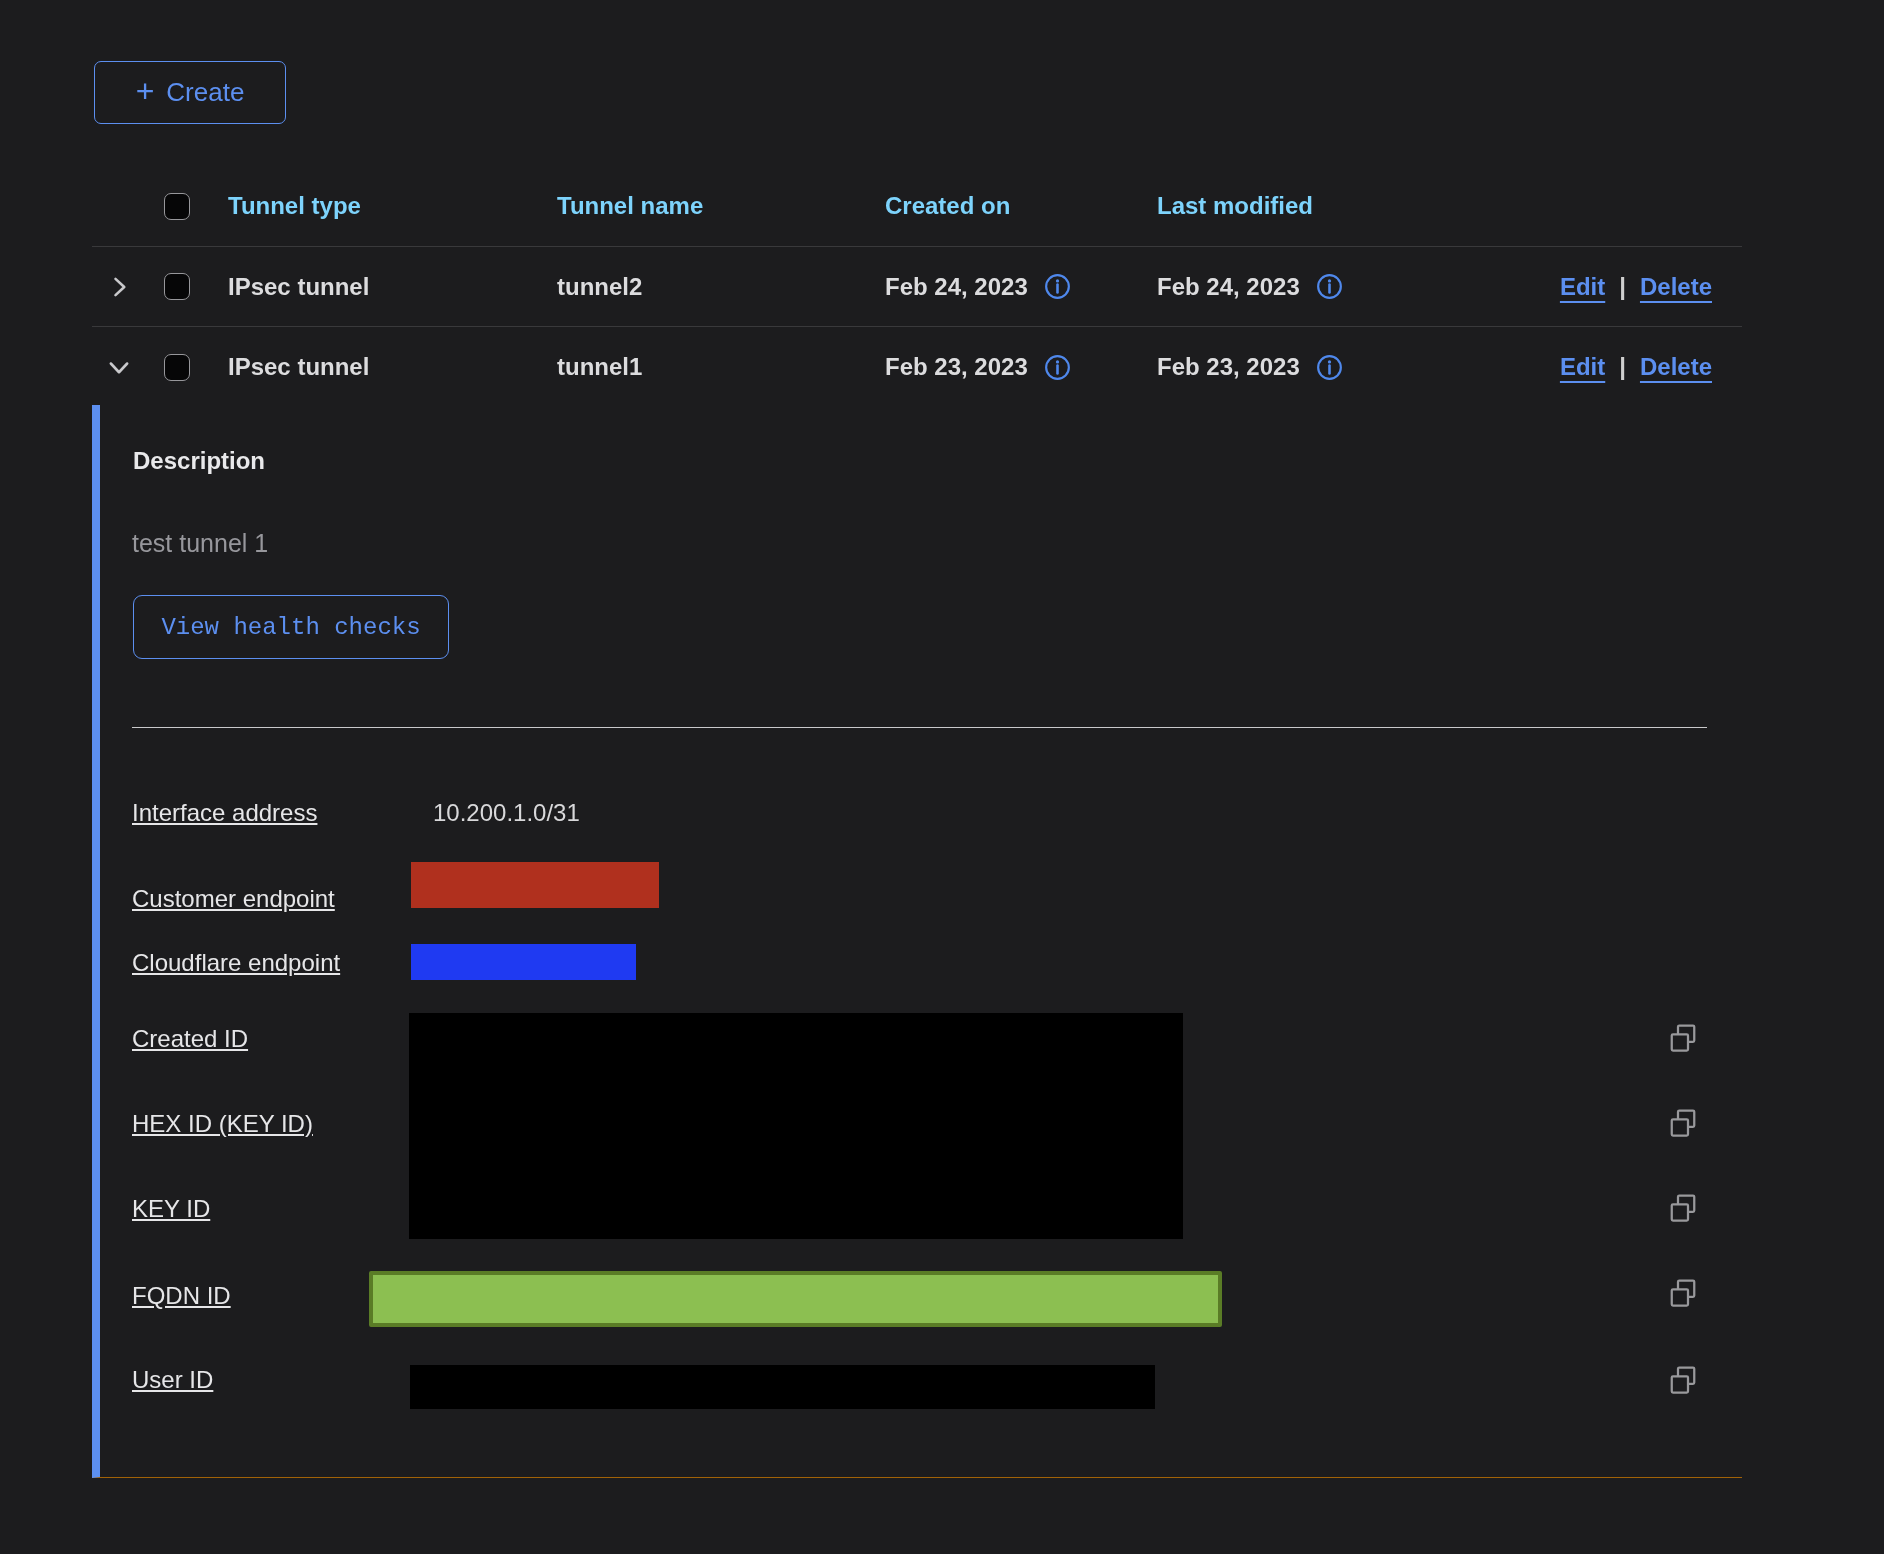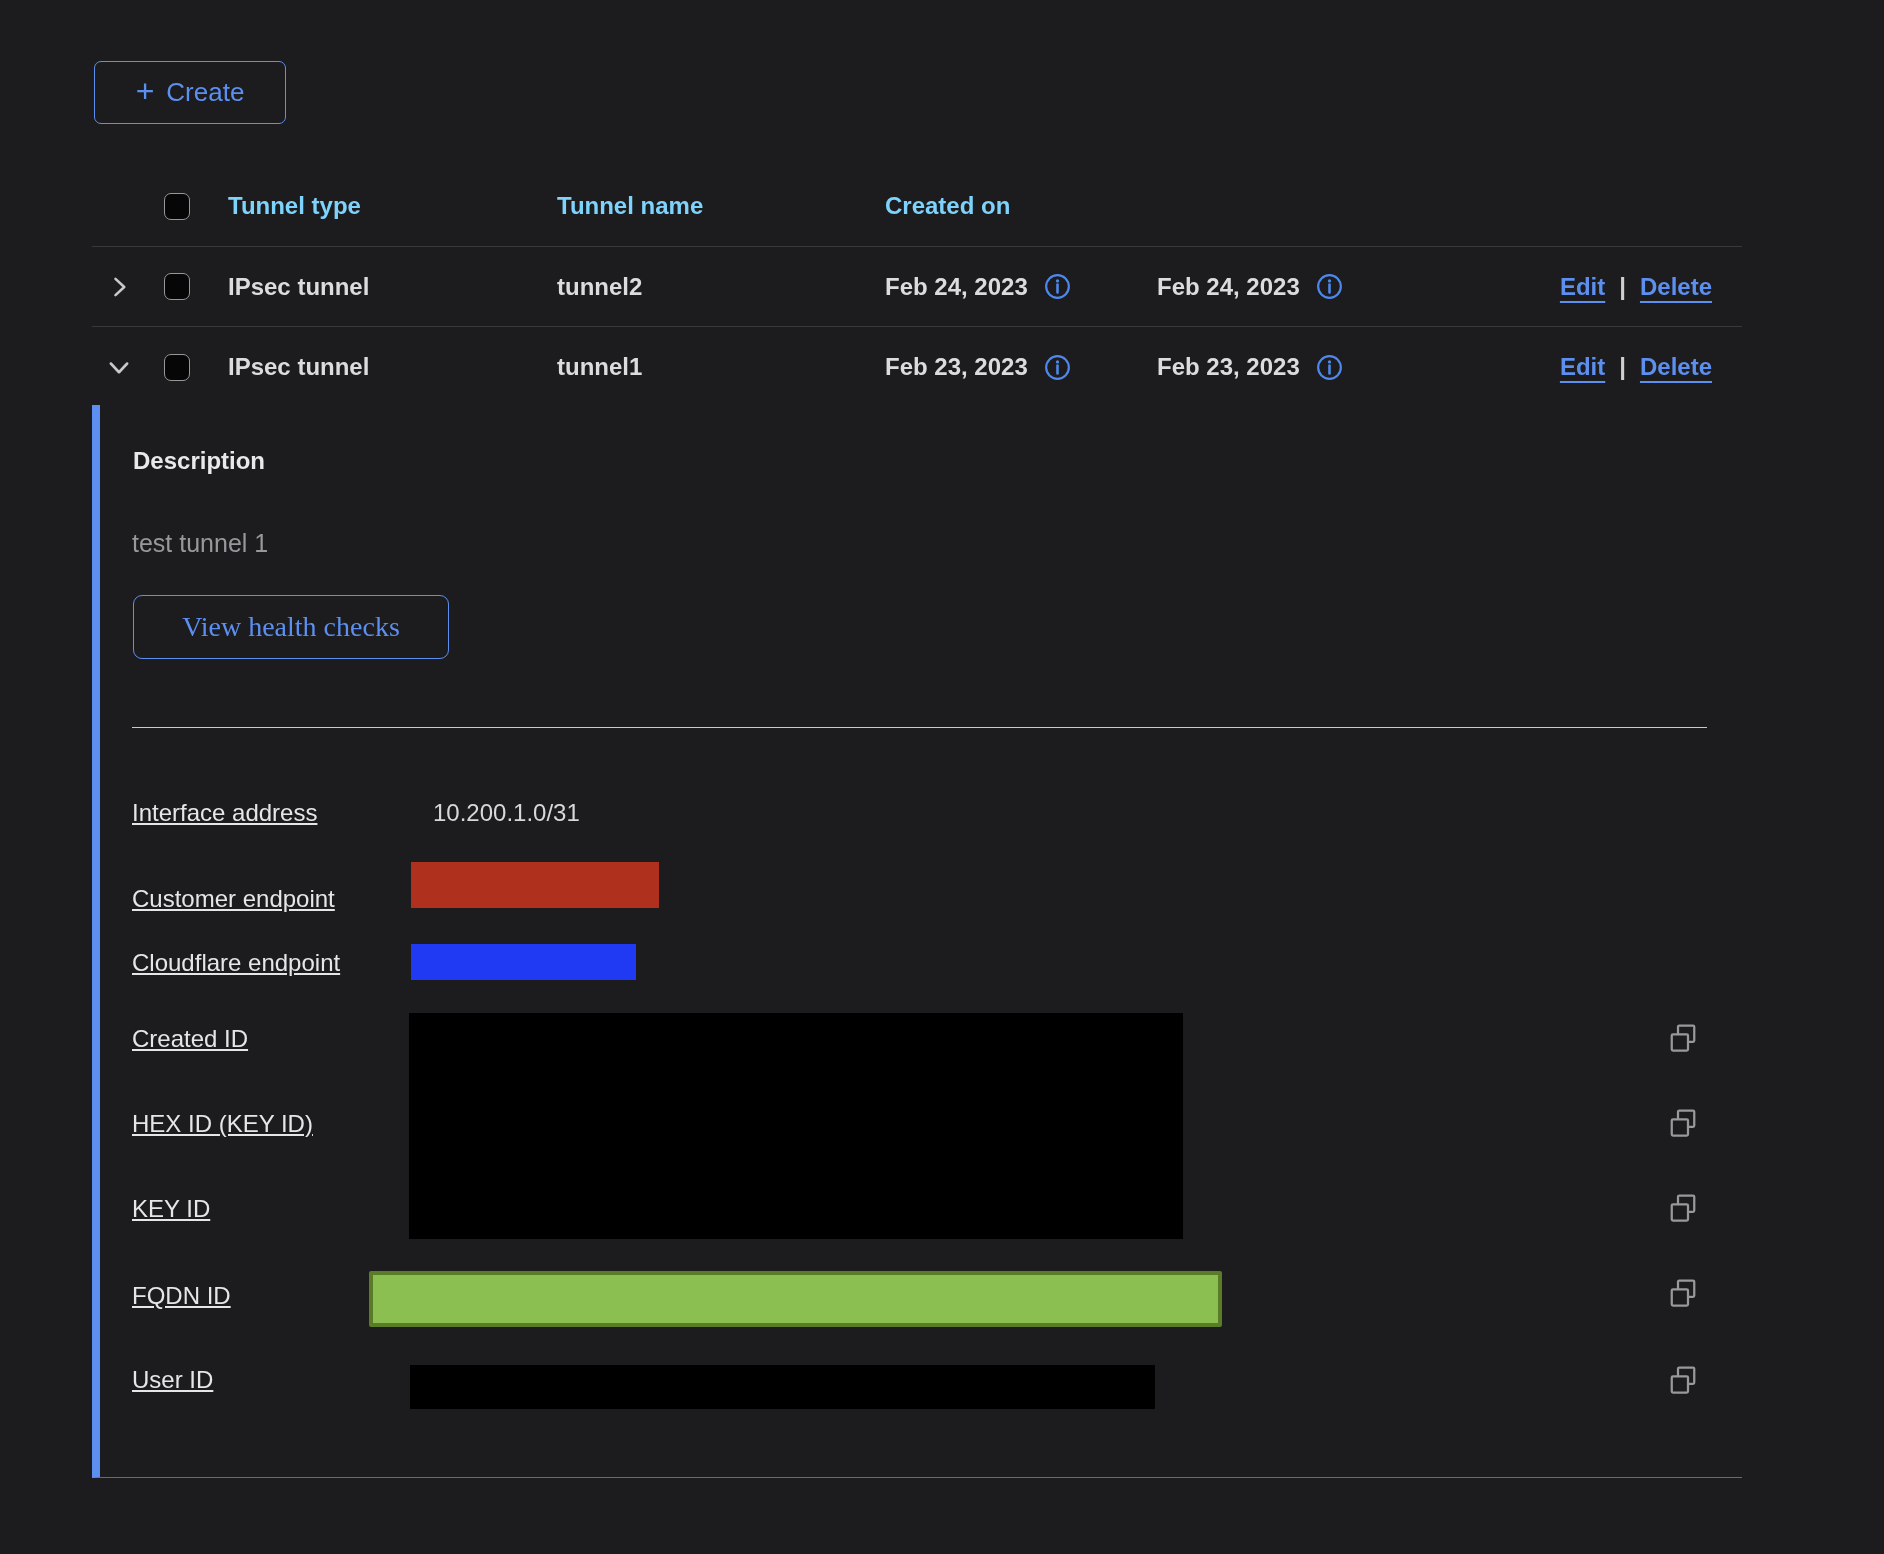--- a/index.html
+++ b/index.html
@@ -30,21 +30,21 @@
   .pipe{color:#cfcfcf;}
 
   
   .panel{position:absolute;left:92px;top:405px;width:1650px;height:1073px;box-sizing:border-box;
     border-left:8px solid #5c8ff0;border-bottom:1px solid #a16207;}
   .panel *{box-sizing:border-box;}
   .d-label{position:absolute;left:33px;top:42px;font-size:24px;font-weight:700;color:#e9e9eb;}
   .d-value{position:absolute;left:32px;top:124px;font-size:25px;color:#97979c;}
   .health-btn{position:absolute;left:33px;top:190px;width:316px;height:64px;
     background:transparent;border:1.5px solid #5c8ff0;border-radius:9px;color:#5c8ff0;
-    font-family:Liberation Serif, serif;font-size:28px;cursor:pointer;}
+    font-family:Liberation Mono, monospace;font-size:24px;cursor:pointer;}
   .hr{position:absolute;left:32px;top:322px;width:1575px;height:1px;background:#c9c9cb;}
 
   .f-label{position:absolute;left:32px;font-size:24px;color:#e6e6e8;text-decoration:underline;}
   .fl-iface{top:394px;} .fl-cust{top:480px;} .fl-cf{top:544px;} .fl-tid{top:620px;}
   .fl-hex{top:705px;} .fl-key{top:790px;} .fl-fqdn{top:877px;} .fl-uid{top:961px;}
   .f-value{position:absolute;left:333px;top:394px;font-size:24px;color:#d8d8da;}
 
   .box{position:absolute;}
   .box-red{left:311px;top:457px;width:248px;height:46px;}
   .box-blue{left:311px;top:539px;width:225px;height:36px;}
@@ -68,20 +68,21 @@
   <div class="tbl">
 
     <div class="thead grid">
       <div class="c-chev"></div>
       <div>
         <div class="checkbox"></div>
       </div>
       <div>Tunnel type</div>
       <div>Tunnel name</div>
       <div>Created on</div>
+      <div>Last modified</div>
     </div>
 
     <div class="trow grid bordered">
       <div class="c-chev">
         <svg width="28" height="28" viewBox="0 0 24 24">
           <polyline points="9,5 16.5,12 9,19" fill="none" stroke="#c9c9cc" stroke-width="2.2" stroke-linecap="round" stroke-linejoin="round"></polyline>
         </svg>
       </div>
       <div>
           <div class="checkbox"></div>

